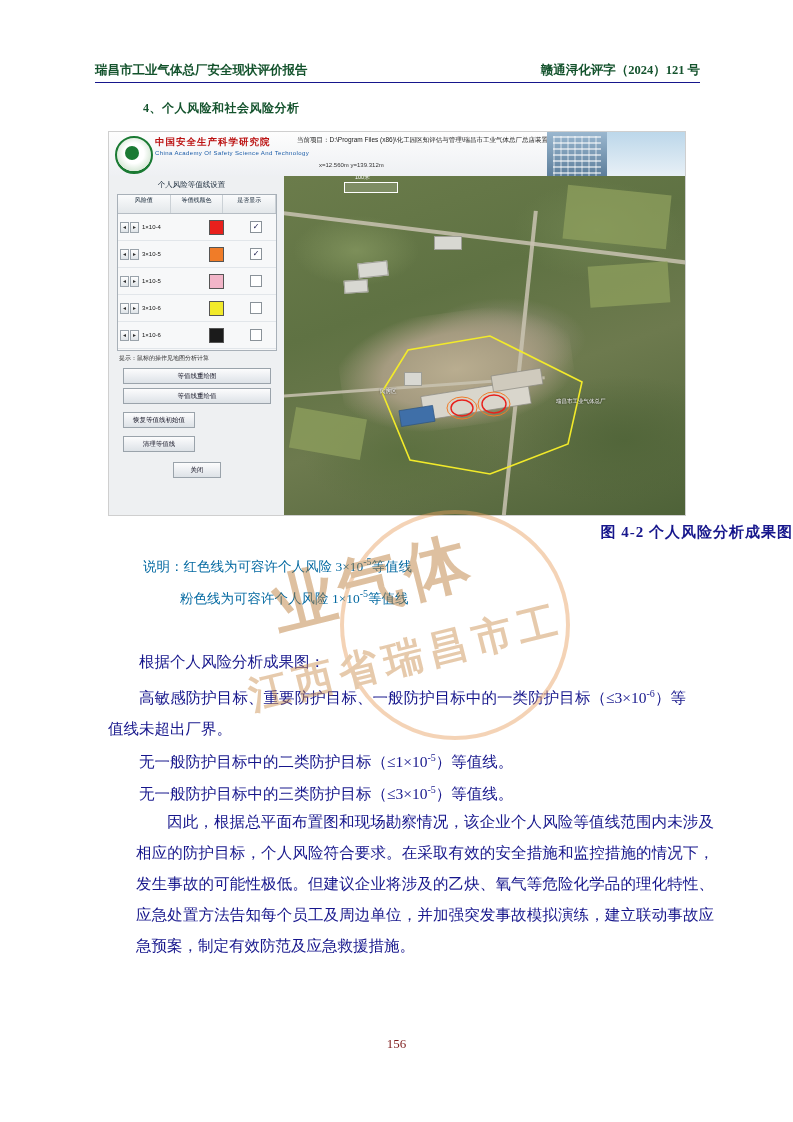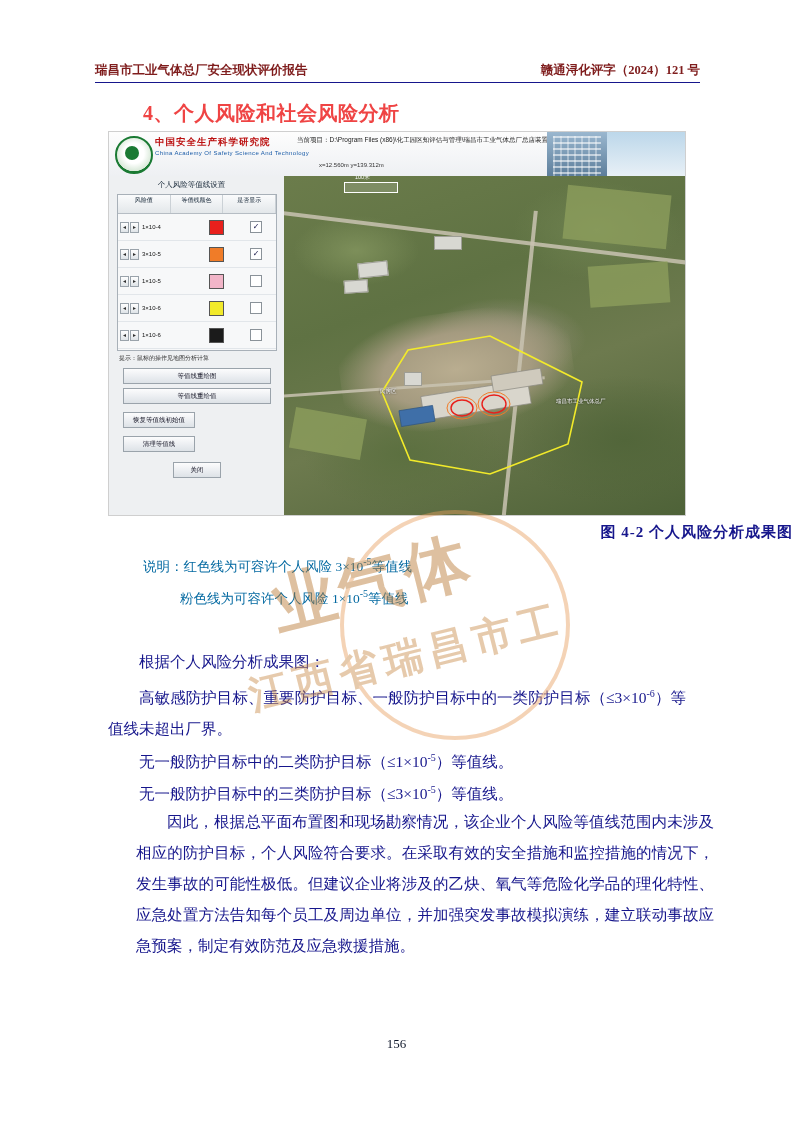--- a/index.html
+++ b/index.html
@@ -21,39 +21,39 @@
   .header {
     position: absolute;
     top: 62px;
     left: 95px;
     width: 605px;
     display: flex;
     justify-content: space-between;
     align-items: baseline;
     font-size: 12.5px;
     font-weight: bold;
-    color: #7f1d1d;
+    color: #14532d;
     font-family: "Liberation Serif", "DejaVu Serif", serif;
   }
   .header-rule {
     position: absolute;
     top: 82px;
     left: 95px;
     width: 605px;
     height: 1px;
     background: #16168c;
   }
   
   .sec-title {
     position: absolute;
     top: 100px;
     left: 143px;
-    font-size: 20px;
+    font-size: 12px;
     font-weight: bold;
-    color: #ef4444;
+    color: #14532d;
     letter-spacing: 0.5px;
   }
   .figure-wrap {
     position: absolute;
     top: 131px;
     left: 108px;
     width: 578px;
     height: 385px;
     background: #e9e9e9;
     border: 1px solid #cfcfcf;
@@ -100,21 +100,21 @@
 
   sub, sup { font-size: 10px; }
 
   .page-num {
     position: absolute;
     top: 1036px;
     left: 0;
     width: 793px;
     text-align: center;
     font-size: 13px;
-    color: #0f172a;
+    color: #7f1d1d;
   }
 
   
   .watermark {
     position: absolute;
     top: 470px;
     left: 300px;
     width: 320px;
     height: 320px;
     pointer-events: none;

